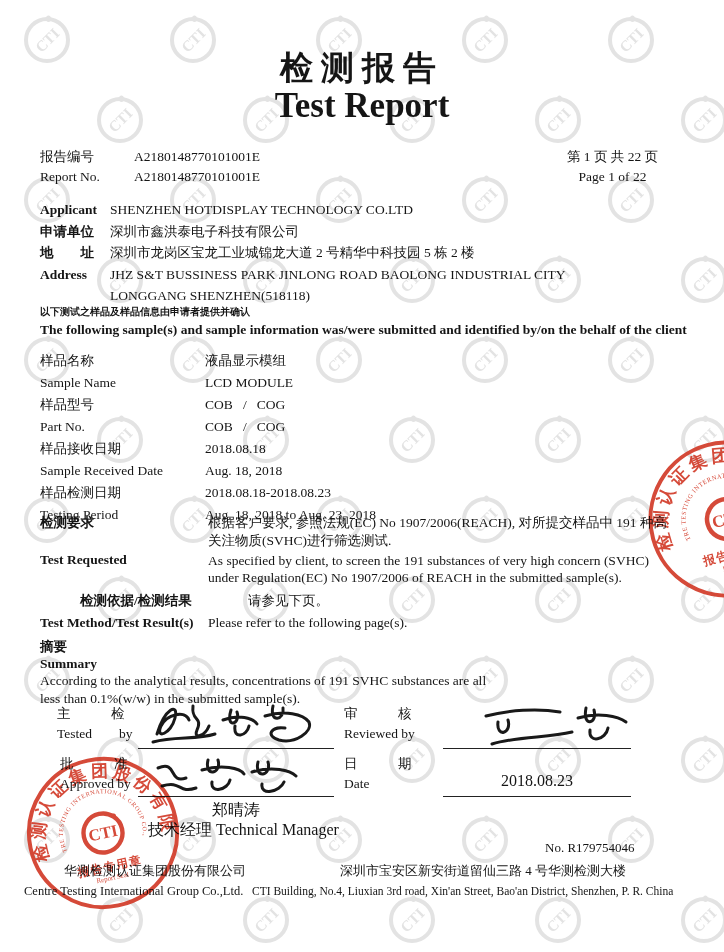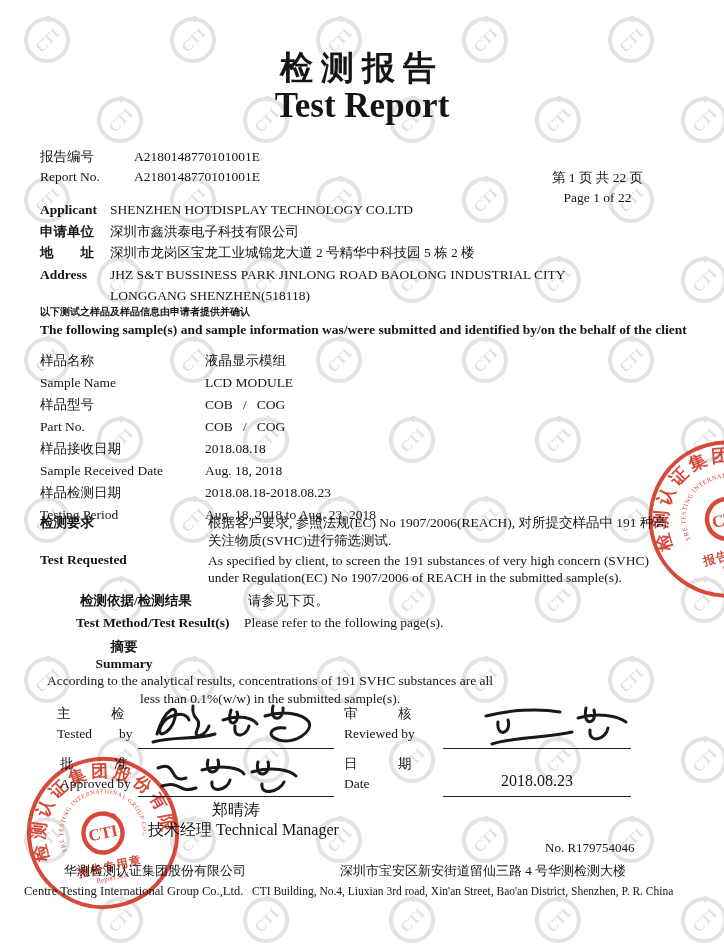--- a/index.html
+++ b/index.html
@@ -126,21 +126,21 @@
     <div class="abs meta" style="top:147px; left:40px; width:500px;">
       <div class="row">
         <div class="meta-label">报告编号</div>
         <div>A2180148770101001E</div>
       </div>
       <div class="row">
         <div class="meta-label">Report No.</div>
         <div>A2180148770101001E</div>
       </div>
     </div>
-    <div class="abs pageinfo" style="top:147px; left:540px; width:115px;margin-top:21px;">
+    <div class="abs pageinfo" style="top:147px; left:555px; width:115px;">
       <div>第 1 页 共 22 页</div>
       <div>Page 1 of 22</div>
     </div>
 
     <div class="abs" style="top:199px; left:40px; width:630px;">
       <div class="row">
         <div class="app-label">Applicant</div>
         <div>SHENZHEN HOTDISPLAY TECHNOLOGY CO.LTD</div>
       </div>
       <div class="row">
@@ -210,27 +210,27 @@
         <div class="blk-label">Test Requested</div>
         <div class="blk-text">As specified by client, to screen the 191 substances of very high concern (SVHC) under Regulation(EC) No 1907/2006 of REACH in the submitted sample(s).</div>
       </div>
     </div>
 
     <div class="abs" style="top:590px; left:40px; width:632px;">
       <div class="blk" style="line-height:22px;margin-left:40px;">
         <div class="blk-label">检测依据/检测结果</div>
         <div class="blk-text" style="line-height:22px;">请参见下页。</div>
       </div>
-      <div class="blk" style="line-height:22px;margin-left:36px;">
+      <div class="blk" style="line-height:22px;">
         <div class="blk-label">Test Method/Test Result(s)</div>
         <div class="blk-text" style="line-height:22px;">Please refer to the following page(s).</div>
       </div>
     </div>
 
-    <div class="abs" style="top:638px; left:40px; width:632px;text-align:center;">
+    <div class="abs" style="top:638px; left:40px; width:632px;">
       <div class="blk">
         <div class="blk-label">摘要</div>
       </div>
       <div class="blk" style="flex-direction:column;">
         <div class="blk-label">Summary</div>
         <div class="blk-text">According to the analytical results, concentrations of 191 SVHC substances are all less than 0.1%(w/w) in the submitted sample(s).</div>
       </div>
     </div>
 
     <div class="abs sig-label-cn" style="top:705px; left:57px;">主　　　检</div>

